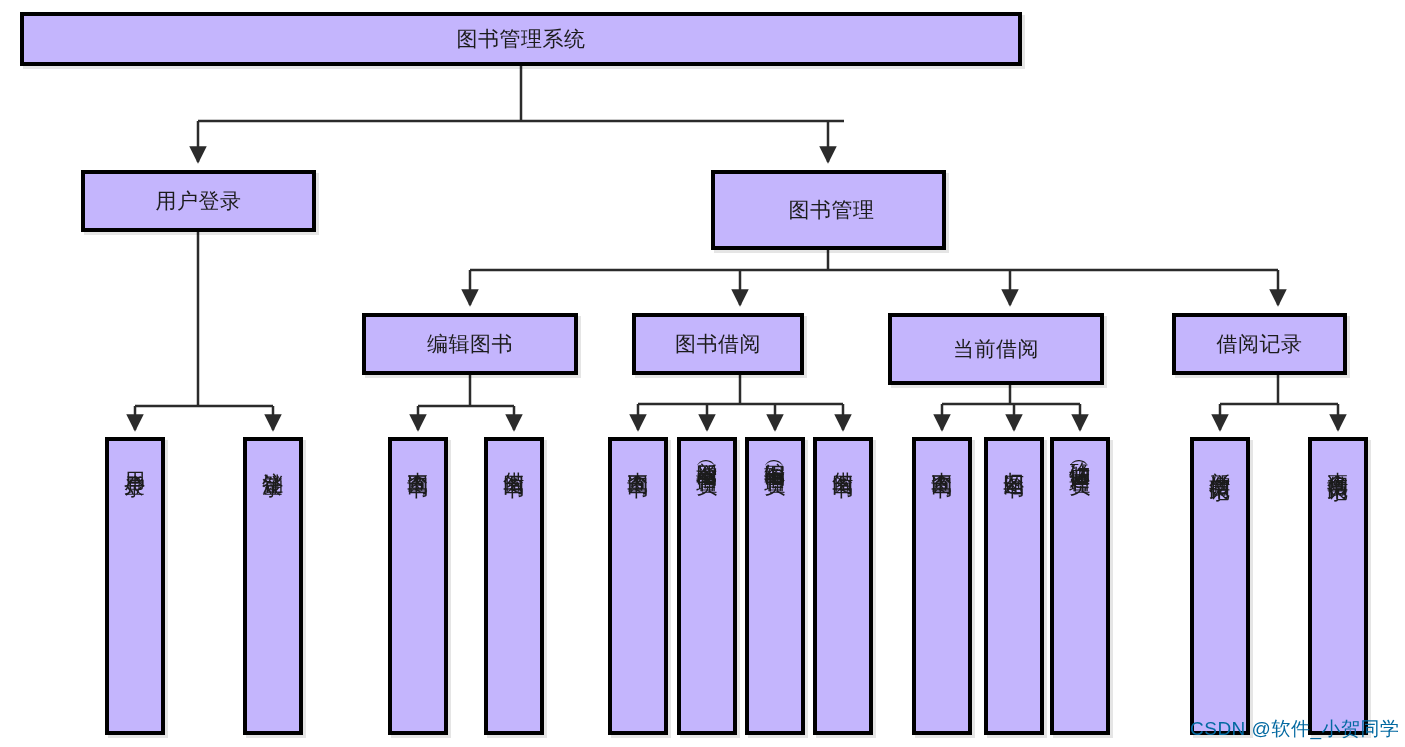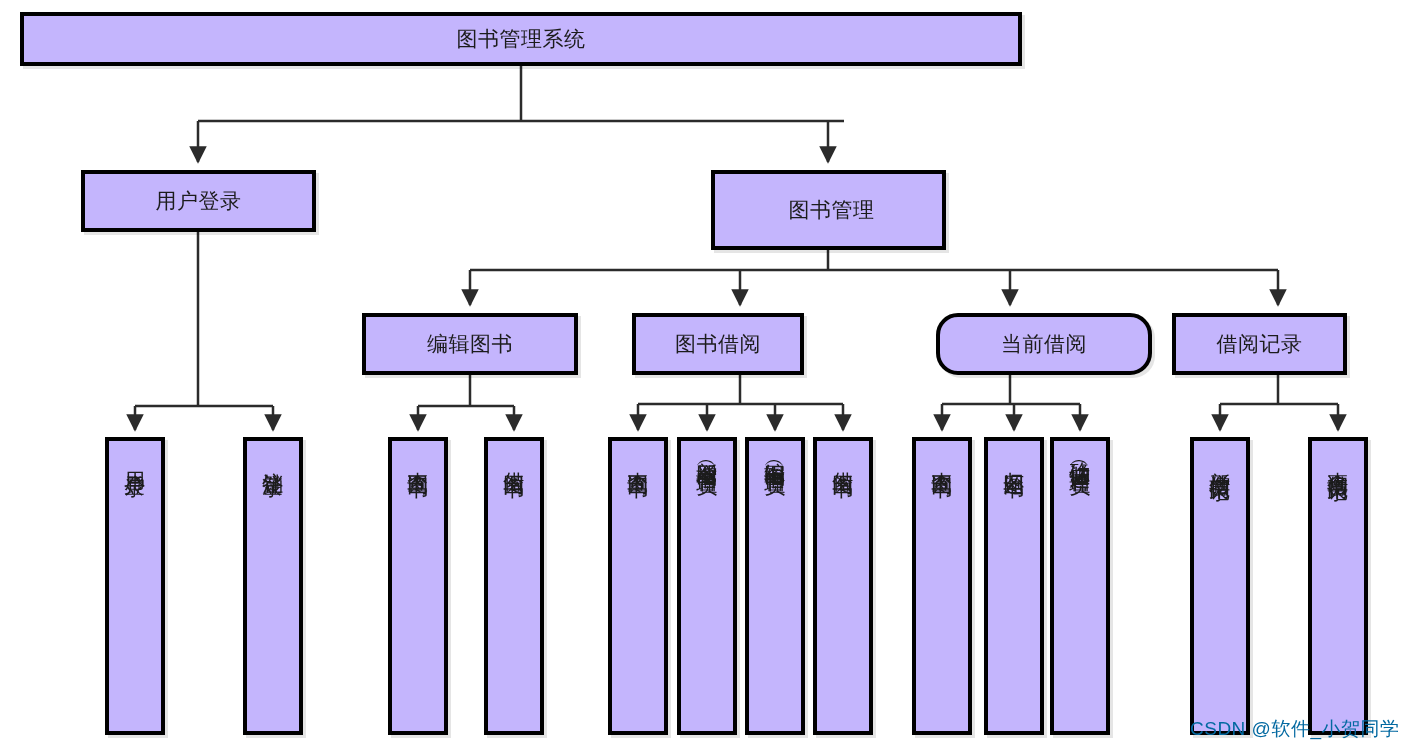--- a/index.html
+++ b/index.html
@@ -137,21 +137,21 @@
   <div class="node" style="left:711px; top:170px; width:235px; height:80px;padding-left:6px;">
     <span class="label">图书管理</span>
   </div>
 
   <div class="node" style="left:362px; top:313px; width:216px; height:62px;">
     <span class="label">编辑图书</span>
   </div>
   <div class="node" style="left:632px; top:313px; width:172px; height:62px;">
     <span class="label">图书借阅</span>
   </div>
-  <div class="node" style="left:936px; top:313px; width:216px; height:62px;border-radius:22px;">
+  <div class="node" style="left:888px; top:313px; width:216px; height:72px;">
     <span class="label">当前借阅</span>
   </div>
   <div class="node" style="left:1172px; top:313px; width:175px; height:62px;">
     <span class="label">借阅记录</span>
   </div>
 
   <div class="node leaf" style="left:105px; top:437px; width:60px; height:298px;">
     <span class="label">用户登录</span>
   </div>
   <div class="node leaf" style="left:243px; top:437px; width:60px; height:298px;">

